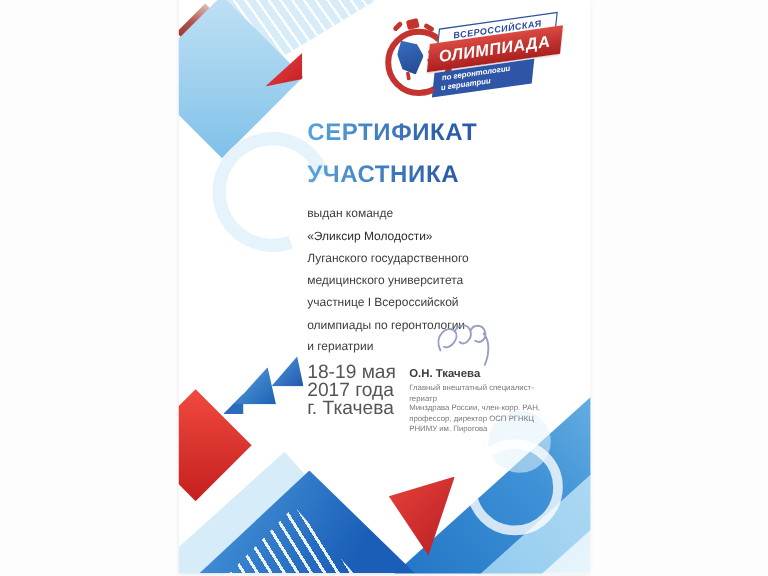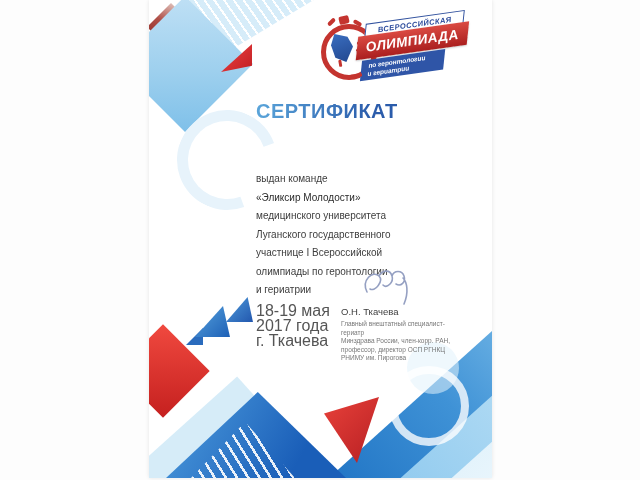--- a/index.html
+++ b/index.html
@@ -117,21 +117,21 @@
     font-size:20px;line-height:35px;font-weight:bold;letter-spacing:.5px;
     background:linear-gradient(90deg,#5aa5da 0%,#2b5cab 55%);
     -webkit-background-clip:text;background-clip:text;color:transparent;}
   .body-text{left:107px;top:170px;width:190px;
     font-size:10px;line-height:18.5px;color:#3d3d3d;}
   .body-text .team{font-weight:normal;color:#2c2c2c;}
   .date-block{left:107px;top:303px;width:80px;
     font-size:16px;line-height:15px;color:#555;}
   .sign-block{left:192px;top:268px;width:125px;}
   .signature{position:absolute;left:18px;top:0;width:72px;height:40px;}
-  .signer-name{position:absolute;left:0;top:38px;font-size:9.5px;color:#3d3d3d;}
+  .signer-name{position:absolute;left:0;top:38px;font-size:9.5px;color:#3d3d3d;font-weight:bold;}
   .signer-title{position:absolute;left:0;top:52px;font-size:6.5px;
     line-height:8.5px;color:#777;width:125px;}
 </style>
 </head>
 <body>
 
 <div class="certificate">
 
   <div class="abs deco-band-hatch-top"></div>
   <div class="abs deco-diamond-red-top"></div>
@@ -171,27 +171,28 @@
     </div>
     <div class="abs banner banner-sub">
       <span>по геронтологии</span>
       <span>и гериатрии</span>
     </div>
     <div class="abs logo-dash"></div>
   </div>
 
   <div class="abs title">
     <div>СЕРТИФИКАТ</div>
+    <div>УЧАСТНИКА</div>
   </div>
 
   <div class="abs body-text">
     <div>выдан команде</div>
     <div class="team">«Эликсир Молодости»</div>
+    <div>Луганского государственного</div>
     <div>медицинского университета</div>
-    <div>Луганского государственного</div>
     <div>участнице I Всероссийской</div>
     <div>олимпиады по геронтологии</div>
     <div>и гериатрии</div>
   </div>
 
   <div class="abs date-block">
     <div>18-19 мая</div>
     <div>2017 года</div>
     <div>г. Ткачева</div>
   </div>

